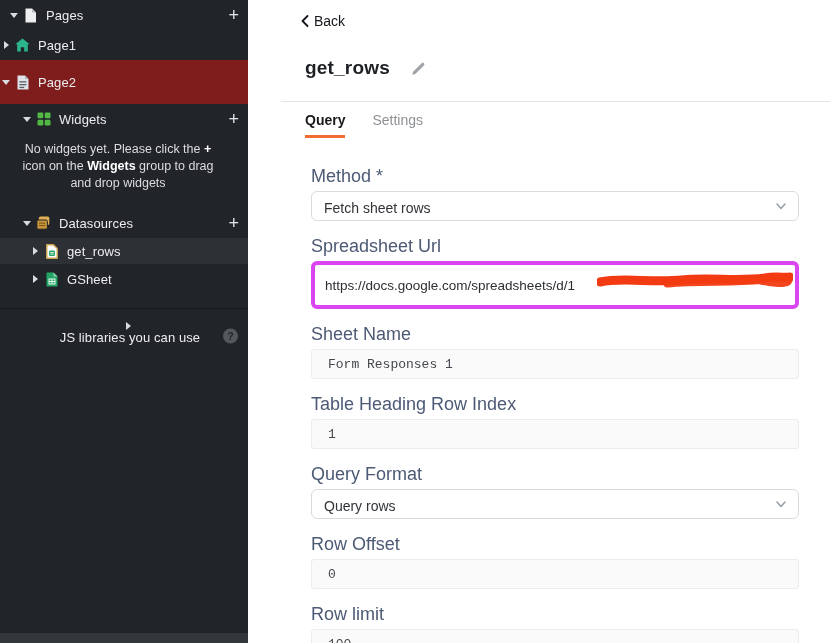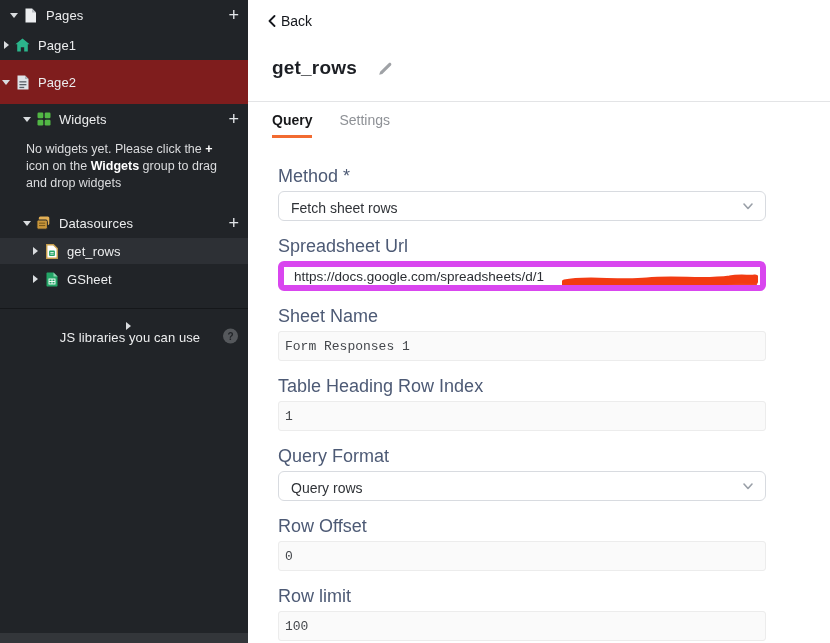--- a/index.html
+++ b/index.html
@@ -1,38 +1,38 @@
 <!DOCTYPE html>
 <html><head>
 <meta charset="utf-8">
 <style>
   * { margin:0; padding:0; box-sizing:border-box; }
   html,body { width:830px; height:643px; overflow:hidden; background:#fff;
               font-family:"Liberation Sans", sans-serif; }
-  .app { display:flex; width:830px; height:643px; }
+  .app { display:flex; width:830px; height:643px;gap:33px; }
 
   
   .sidebar { position:relative; width:248px; min-width:248px; height:643px;
              background:#212428; color:#e8e8e8; overflow:hidden; }
   .srow { display:flex; align-items:center; height:30px; position:relative; }
   .srow .caret-box { width:12px; display:flex; justify-content:center; align-items:center; }
   .srow .icon-box { width:17px; margin:0 7px 0 2px; display:flex; justify-content:center; align-items:center; }
   .srow .slabel { font-size:13px; color:#ECEDEE; letter-spacing:.1px; }
   .caret-down { width:0; height:0; border-left:4px solid transparent; border-right:4px solid transparent; border-top:5px solid #D9DCDF; }
   .caret-right { width:0; height:0; border-top:4px solid transparent; border-bottom:4px solid transparent; border-left:5px solid #D9DCDF; }
   .plus-btn { position:absolute; right:9px; top:50%; transform:translateY(-50%);
               color:#E2E5E8; font-size:18px; font-weight:300; line-height:1; cursor:pointer; }
   .indent-1 { padding-left:8px; }
   .indent-2 { }
   .indent-3 { padding-left:21px; }
   .indent-4 { padding-left:29px; }
   .row-selected-page { background:#7f1d1d; height:44px; }
   .row-selected-ds { background:#2D3035; height:26px; }
-  .widgets-hint { margin:7px 12px 0 26px; width:208px; font-size:12.5px; line-height:17px;
-                  color:#DBDCDE; }
+  .widgets-hint { margin:7px 12px 0 14px; width:208px; font-size:12.5px; line-height:17px;
+                  color:#DBDCDE;text-align:center; }
   .widgets-hint b { color:#FFFFFF; font-weight:700; }
   .sidebar-divider { height:1px; background:#15171A; margin-top:14px; }
   .js-row { margin-top:13px; height:28px;flex-direction:column; }
   .help-circle { position:absolute; right:10px; top:50%; transform:translateY(-50%);
                  width:15px; height:15px; border-radius:50%; background:#55585C;
                  color:#212428; font-size:10px; font-weight:700; display:flex;
                  align-items:center; justify-content:center; }
   .sidebar-bottom-strip { position:absolute; bottom:0; left:0; width:100%; height:10px; background:#33363A; }
   .gap-above-ds { height:16px; }
 
@@ -49,26 +49,26 @@
   .tab-inactive { color:#8E9196; font-weight:400; }
 
   .form { padding:30px 0 0 30px; width:518px; }
   .field { margin-bottom:17px; }
   .field-label { font-size:18px; font-weight:500; color:#4D5A75; line-height:16px; margin-bottom:7px; }
   .select-control { position:relative; width:488px; height:30px; background:#fff;
                     border:1px solid #D8DBE0; border-radius:6px; display:flex; align-items:center;
                     padding:4px 30px 0 12px; cursor:pointer; }
   .select-value { font-size:14px; color:#2F3237; }
   .select-chevron { position:absolute; right:10px; top:50%; transform:translateY(-50%); }
-  .text-control { position:relative; width:488px; height:30px; background:#fff;
-                  border:6px solid #d946ef; border-radius:6px; display:flex; align-items:center;
+  .text-control { position:relative; width:488px; height:48px; background:#fff;
+                  border:4px solid #d946ef; border-radius:6px; display:flex; align-items:center;
                   padding:0 10px; overflow:hidden; cursor:text; }
   .text-value { font-size:13.5px; color:#2B2E33; white-space:nowrap; }
   .mono-control { width:488px; height:30px; background:#FAFAFA; border:1px solid #ECECEC;
-                  border-radius:3px; display:flex; align-items:center; padding:0 6px; cursor:text; }
+                  border-radius:3px; display:flex; align-items:center; padding:0 16px; cursor:text; }
   .mono-value { font-family:"Liberation Mono","DejaVu Sans Mono",monospace; font-size:13px; color:#44474C; }
   .scribble { position:absolute; right:2px; top:4px; pointer-events:none; }
 </style>
 </head>
 <body>
 
 <div class="app">
 
   <div class="sidebar">
 

